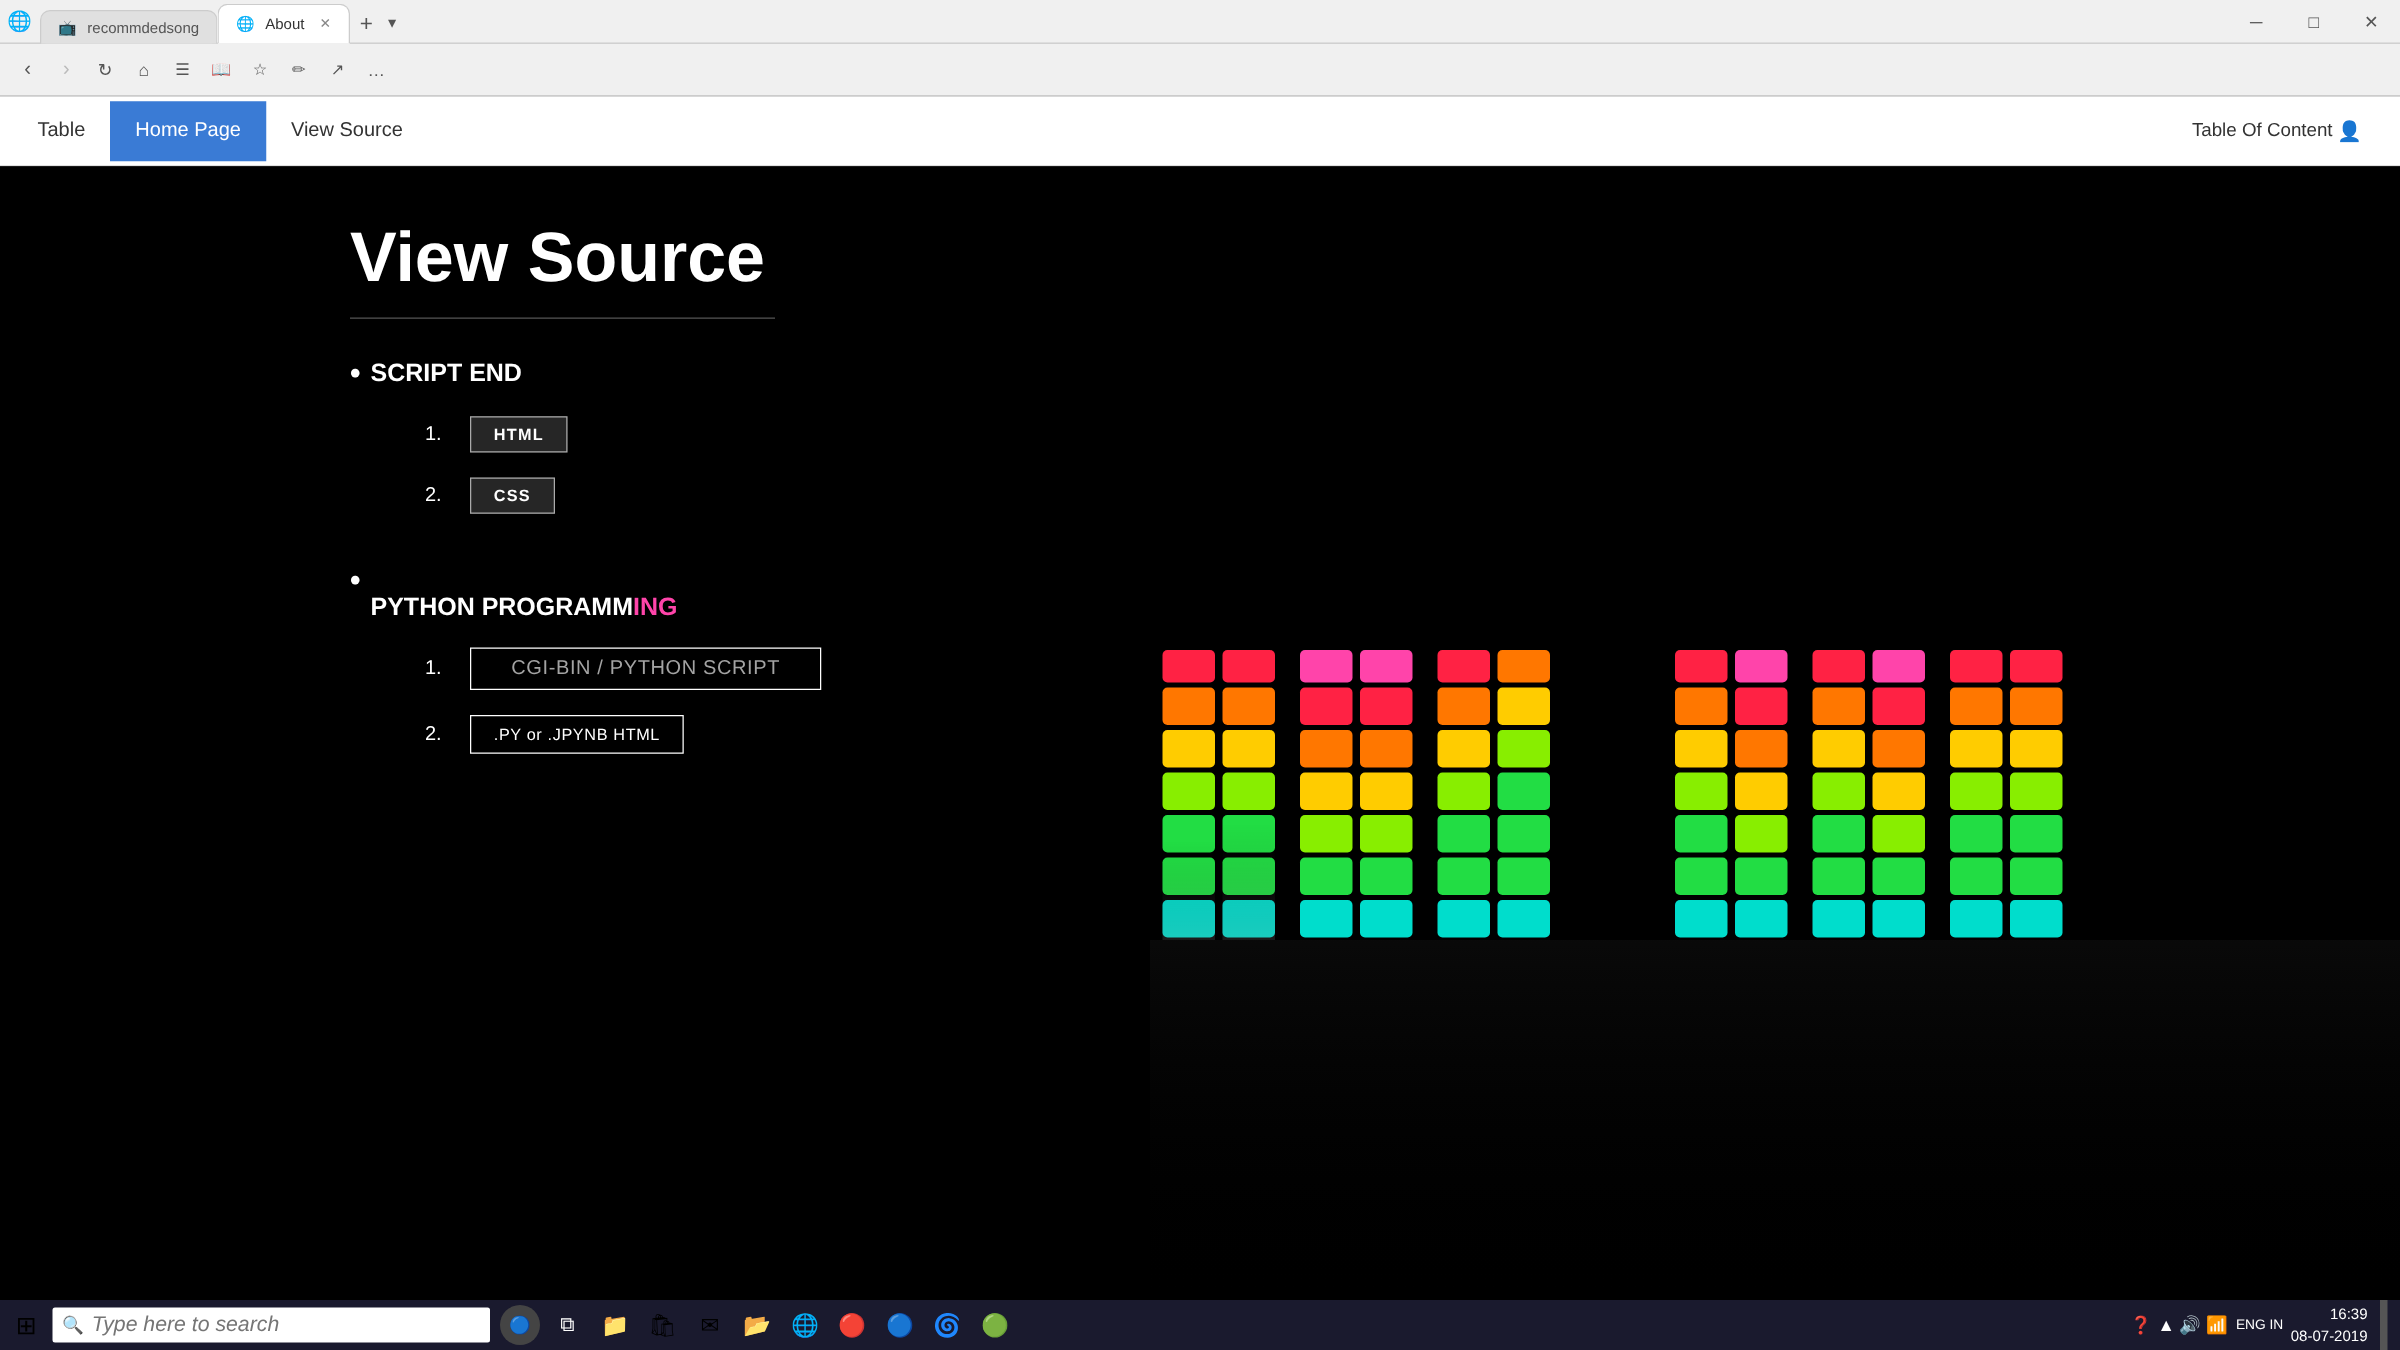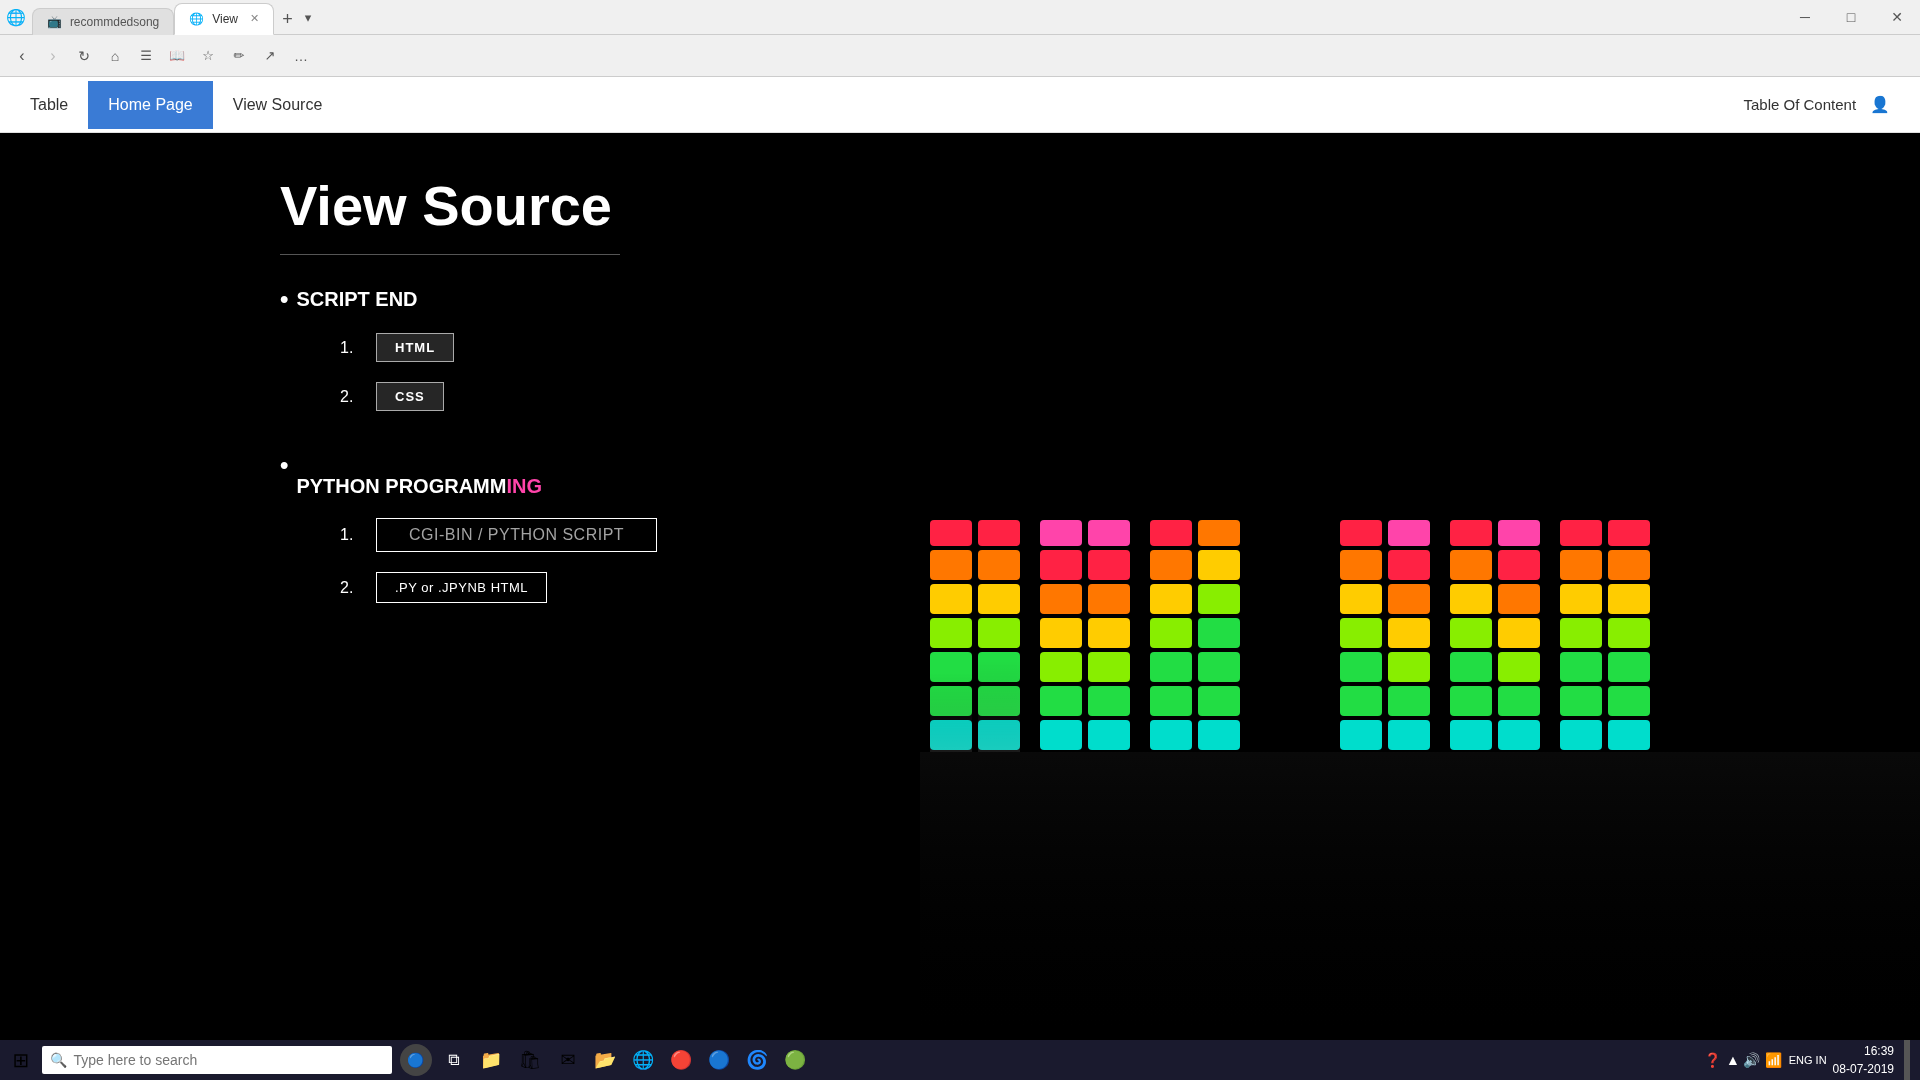--- a/index.html
+++ b/index.html
@@ -13,21 +13,21 @@
   <div style="display:flex; align-items:center; padding:0 6px; gap:4px;">
     <span style="font-size:16px;">🌐</span>
   </div>
 
   <div style="height:27px; padding:0 14px; display:flex; align-items:center; gap:8px; font-size:12px; color:#555; background:#e0e0e0; border-radius:8px 8px 0 0; border:1px solid #ccc; border-bottom:none; cursor:pointer; margin-top:8px;">
     <span style="font-size:12px;">📺</span>
     <span>recommdedsong</span>
   </div>
   <div style="height:32px; padding:0 14px; display:flex; align-items:center; gap:8px; font-size:12px; color:#333; background:#fff; border-radius:8px 8px 0 0; border:1px solid #ccc; border-bottom:1px solid #fff; cursor:pointer; margin-top:3px; z-index:2; position:relative;">
     <span style="font-size:12px;">🌐</span>
-    <span>View</span>
+    <span>About</span>
     <span style="font-size:11px; color:#888; margin-left:4px;">✕</span>
   </div>
   <div style="padding:0 8px; font-size:18px; color:#555; cursor:pointer; margin-top:4px;">+</div>
   <div style="font-size:13px; color:#555; cursor:pointer; padding:0 4px;">▾</div>
 
   <div style="margin-left:auto; display:flex;">
     <div style="width:46px; height:35px; display:flex; align-items:center; justify-content:center; cursor:pointer; color:#555; font-size:14px;">─</div>
     <div style="width:46px; height:35px; display:flex; align-items:center; justify-content:center; cursor:pointer; color:#555; font-size:14px;">□</div>
     <div style="width:46px; height:35px; display:flex; align-items:center; justify-content:center; cursor:pointer; color:#555; font-size:14px;">✕</div>
   </div>
@@ -49,21 +49,21 @@
 <div style="background:#fff; height:56px; display:flex; align-items:center; padding:0 10px; border-bottom:1px solid #e0e0e0;">
   <a style="padding:0 20px; height:56px; display:flex; align-items:center; font-size:16px; color:#333; cursor:pointer; text-decoration:none;">
     <span>Table</span>
   </a>
   <a style="padding:0 20px; height:48px; display:flex; align-items:center; font-size:16px; color:#fff; background:#3a7bd5; cursor:pointer; text-decoration:none;">
     <span>Home Page</span>
   </a>
   <a style="padding:0 20px; height:56px; display:flex; align-items:center; font-size:16px; color:#333; cursor:pointer; text-decoration:none;">
     <span>View Source</span>
   </a>
-  <div style="margin-left:auto; display:flex; align-items:center; gap:14px; font-size:15px; color:#333; cursor:pointer; padding: 0 20px;">
+  <div style="margin-left:auto; display:flex; align-items:center; gap:4px; font-size:15px; color:#333; cursor:pointer; padding: 0 20px;">
     <span>Table Of Content</span>
     <span style="font-size:16px;">👤</span>
   </div>
 </div>
 
 <div style="background:#000; position:relative; overflow:hidden; padding:40px 60px 0 280px; min-height:907px;">
 
   <h1 style="font-size:56px; font-weight:bold; color:#fff; margin-bottom:16px;">View Source</h1>
   <div style="width:340px; height:1px; background:#555; margin-bottom:30px;"></div>
 
@@ -263,21 +263,21 @@
   </div>
 
 </div>
 
 <div style="position:fixed; bottom:0; left:0; right:0; height:40px; background:#1a1a2e; display:flex; align-items:center; z-index:100;">
   <div style="width:42px; height:40px; display:flex; align-items:center; justify-content:center; cursor:pointer;">
     <span style="font-size:20px;">⊞</span>
   </div>
   <div style="display:flex; align-items:center; background:#fff; border-radius:2px; height:28px; padding:0 8px; gap:6px; min-width:350px; cursor:text;">
     <span style="color:#555; font-size:14px;">🔍</span>
-    <input style="border: none; outline: none; font-size: 14px; width: 310px; color: #ef4444;" placeholder="Type here to search">
+    <input style="border: none; outline: none; font-size: 17px; width: 310px; color: #ef4444; font-style: italic;" placeholder="Type here to search">
   </div>
   <div style="display:flex; align-items:center; gap:6px; margin-left:8px;">
     <div style="width:32px; height:32px; display:flex; align-items:center; justify-content:center; cursor:pointer; border-radius:50%; background:#444; font-size:14px;">🔵</div>
     <div style="width:32px; height:32px; display:flex; align-items:center; justify-content:center; cursor:pointer; font-size:16px; color:#fff;">⧉</div>
     <div style="width:32px; height:32px; display:flex; align-items:center; justify-content:center; cursor:pointer; font-size:18px;">📁</div>
     <div style="width:32px; height:32px; display:flex; align-items:center; justify-content:center; cursor:pointer; font-size:18px;">🛍</div>
     <div style="width:32px; height:32px; display:flex; align-items:center; justify-content:center; cursor:pointer; font-size:18px;">✉</div>
     <div style="width:32px; height:32px; display:flex; align-items:center; justify-content:center; cursor:pointer; font-size:18px;">📂</div>
     <div style="width:32px; height:32px; display:flex; align-items:center; justify-content:center; cursor:pointer; font-size:18px; color:#00bfff;">🌐</div>
     <div style="width:32px; height:32px; display:flex; align-items:center; justify-content:center; cursor:pointer; font-size:18px;">🔴</div>

